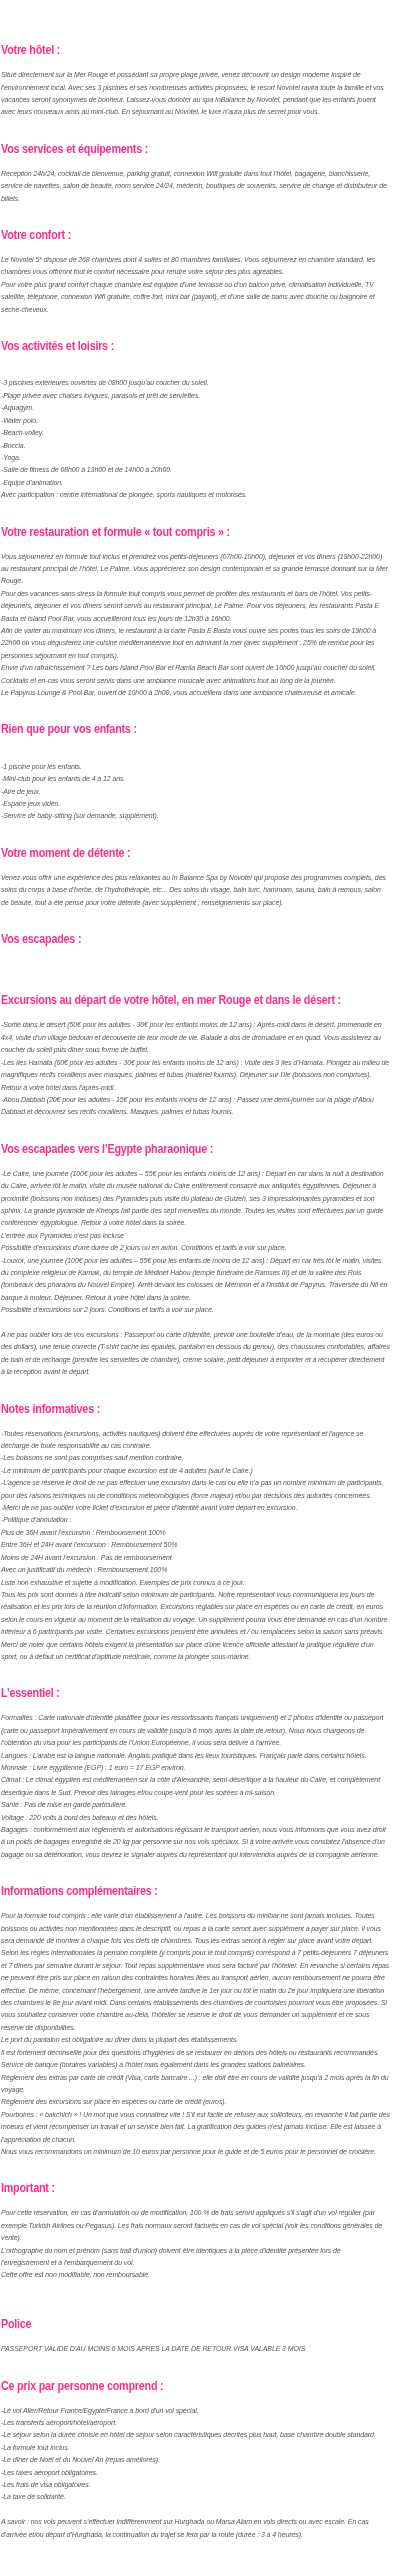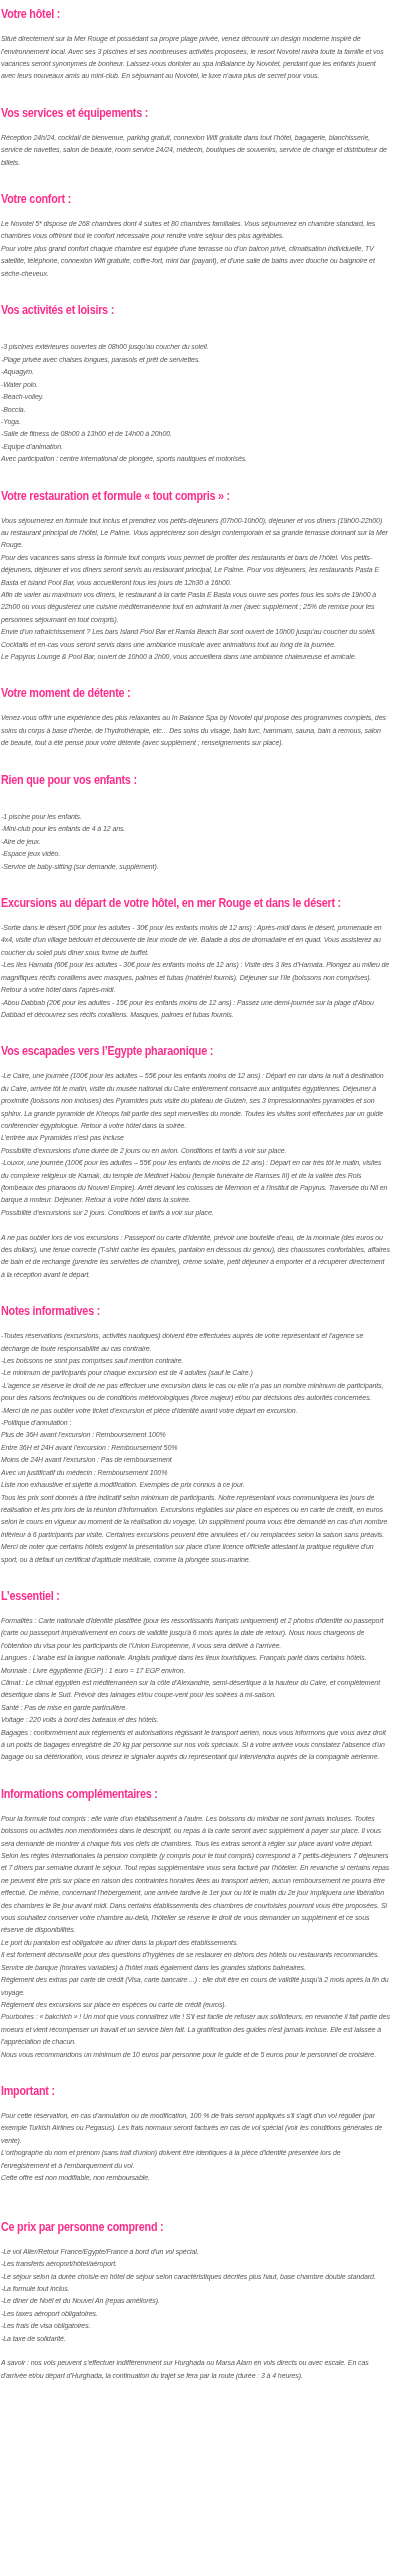--- a/index.html
+++ b/index.html
@@ -8,20 +8,21 @@
     background: #ffffff;
   }
   body {
     width: 393px;
     min-height: 2576px;
     font-family: "Liberation Sans", sans-serif;
     -webkit-font-smoothing: antialiased;
   }
   .doc {
     padding: 3.1px 3.1px 10.4px 1px;
+    margin-top: 36px;
   }
   .section h2 {
     color: #fb2e8d;
     font-size: 13.5px;
     line-height: 18.7px;
     font-weight: 700;
     margin: 21px 0 9.3px 0;
     letter-spacing: -0.3px;
     transform: scaleX(0.8);
     transform-origin: left center;
@@ -75,31 +76,35 @@
     </section>
     <section class="section">
       <h2>Votre restauration et formule « tout compris » :</h2>
       <p>Vous séjournerez en formule tout inclus et prendrez vos petits-déjeuners (07h00-10h00), déjeuner et vos dîners (19h00-22h00) au restaurant principal de l’hôtel, Le Palme. Vous apprécierez son design contemporain et sa grande terrasse donnant sur la Mer Rouge.</p>
       <p>Pour des vacances sans stress la formule tout compris vous permet de profiter des restaurants et bars de l’hôtel. Vos petits-déjeuners, déjeuner et vos dîners seront servis au restaurant principal, Le Palme. Pour vos déjeuners, les restaurants Pasta E Basta et Island Pool Bar, vous accueilleront tous les jours de 12h30 à 16h00.</p>
       <p>Afin de varier au maximum vos dîners, le restaurant à la carte Pasta E Basta vous ouvre ses portes tous les soirs de 19h00 à 22h00 où vous dégusterez une cuisine méditerranéenne tout en admirant la mer (avec supplément ; 25% de remise pour les personnes séjournant en tout compris).</p>
       <p>Envie d’un rafraîchissement ? Les bars Island Pool Bar et Ramla Beach Bar sont ouvert de 10h00 jusqu’au coucher du soleil. Cocktails et en-cas vous seront servis dans une ambiance musicale avec animations tout au long de la journée.</p>
       <p>Le Papyrus Lounge &amp; Pool Bar, ouvert de 10h00 à 2h00, vous accueillera dans une ambiance chaleureuse et amicale.</p>
     </section>
     <section class="section">
-      <h2>Votre moment de détente :</h2>
-      <p>Venez-vous offrir une expérience des plus relaxantes au In Balance Spa by Novotel qui propose des programmes complets, des soins du corps à base d’herbe, de l’hydrothérapie, etc... Des soins du visage, bain turc, hammam, sauna, bain à remous, salon de beauté, tout à été pensé pour votre détente (avec supplément ; renseignements sur place).</p>
-    </section>
-    <section class="section">
       <h2>Rien que pour vos enfants :</h2>
       <p class="blank">&nbsp;</p>
       <p>-1 piscine pour les enfants.</p>
       <p>-Mini-club pour les enfants de 4 à 12 ans.</p>
       <p>-Aire de jeux.</p>
       <p>-Espace jeux vidéo.</p>
       <p>-Service de baby-sitting (sur demande, supplément).</p>
+    </section>
+    <section class="section">
+      <h2>Votre moment de détente :</h2>
+      <p>Venez-vous offrir une expérience des plus relaxantes au In Balance Spa by Novotel qui propose des programmes complets, des soins du corps à base d’herbe, de l’hydrothérapie, etc... Des soins du visage, bain turc, hammam, sauna, bain à remous, salon de beauté, tout à été pensé pour votre détente (avec supplément ; renseignements sur place).</p>
+    </section>
+    <section class="section">
+      <h2>Vos escapades :</h2>
+      <p class="blank">&nbsp;</p>
     </section>
     <section class="section">
       <h2>Excursions au départ de votre hôtel, en mer Rouge et dans le désert :</h2>
       <p>-Sortie dans le désert (50€ pour les adultes - 30€ pour les enfants moins de 12 ans) : Après-midi dans le désert, promenade en 4x4, visite d’un village bédouin et découverte de leur mode de vie. Balade à dos de dromadaire et en quad. Vous assisterez au coucher du soleil puis dîner sous forme de buffet.</p>
       <p>-Les îles Hamata (60€ pour les adultes - 30€ pour les enfants moins de 12 ans) : Visite des 3 îles d’Hamata. Plongez au milieu de magnifiques récifs coralliens avec masques, palmes et tubas (matériel fournis). Déjeuner sur l’île (boissons non comprises). Retour à votre hôtel dans l’après-midi.</p>
       <p>-Abou Dabbab (20€ pour les adultes - 15€ pour les enfants moins de 12 ans) : Passez une demi-journée sur la plage d’Abou Dabbad et découvrez ses récifs coralliens. Masques, palmes et tubas fournis.</p>
     </section>
     <section class="section">
       <h2>Vos escapades vers l’Egypte pharaonique :</h2>
       <p>-Le Caire, une journée (100€ pour les adultes – 55€ pour les enfants moins de 12 ans) : Départ en car dans la nuit à destination du Caire, arrivée tôt le matin, visite du musée national du Caire entièrement consacré aux antiquités égyptiennes. Déjeuner à proximité (boissons non incluses) des Pyramides puis visite du plateau de Guizeh, ses 3 impressionnantes pyramides et son sphinx. La grande pyramide de Kheops fait partie des sept merveilles du monde. Toutes les visites sont effectuées par un guide conférencier égyptologue. Retour à votre hôtel dans la soirée.</p>
@@ -149,20 +154,24 @@
       <p>Nous vous recommandons un minimum de 10 euros par personne pour le guide et de 5 euros pour le personnel de croisière.</p>
     </section>
     <section class="section">
       <h2>Important :</h2>
       <p>Pour cette réservation, en cas d’annulation ou de modification, 100 % de frais seront appliqués s'il s'agit d'un vol régulier (par exemple Turkish Airlines ou Pegasus). Les frais normaux seront facturés en cas de vol spécial (voir les conditions générales de vente).</p>
       <p>L'orthographe du nom et prénom (sans trait d'union) doivent être identiques à la pièce d'identité présentée lors de l'enregistrement et à l'embarquement du vol.</p>
       <p>Cette offre est non modifiable, non remboursable.</p>
       <p class="blank">&nbsp;</p>
     </section>
     <section class="section">
+      <h2>Police</h2>
+      <p>PASSEPORT VALIDE D'AU MOINS 6 MOIS APRES LA DATE DE RETOUR.VISA VALABLE 3 MOIS</p>
+    </section>
+    <section class="section">
       <h2>Ce prix par personne comprend :</h2>
       <p>-Le vol Aller/Retour France/Egypte/France à bord d'un vol spécial.</p>
       <p>-Les transferts aéroport/hôtel/aéroport.</p>
       <p>-Le séjour selon la durée choisie en hôtel de séjour selon caractéristiques décrites plus haut, base chambre double standard.</p>
       <p>-La formule tout inclus.</p>
       <p>-Le dîner de Noël et du Nouvel An (repas améliorés).</p>
       <p>-Les taxes aéroport obligatoires.</p>
       <p>-Les frais de visa obligatoires.</p>
       <p>-La taxe de solidarité.</p>
       <p class="blank">&nbsp;</p>

